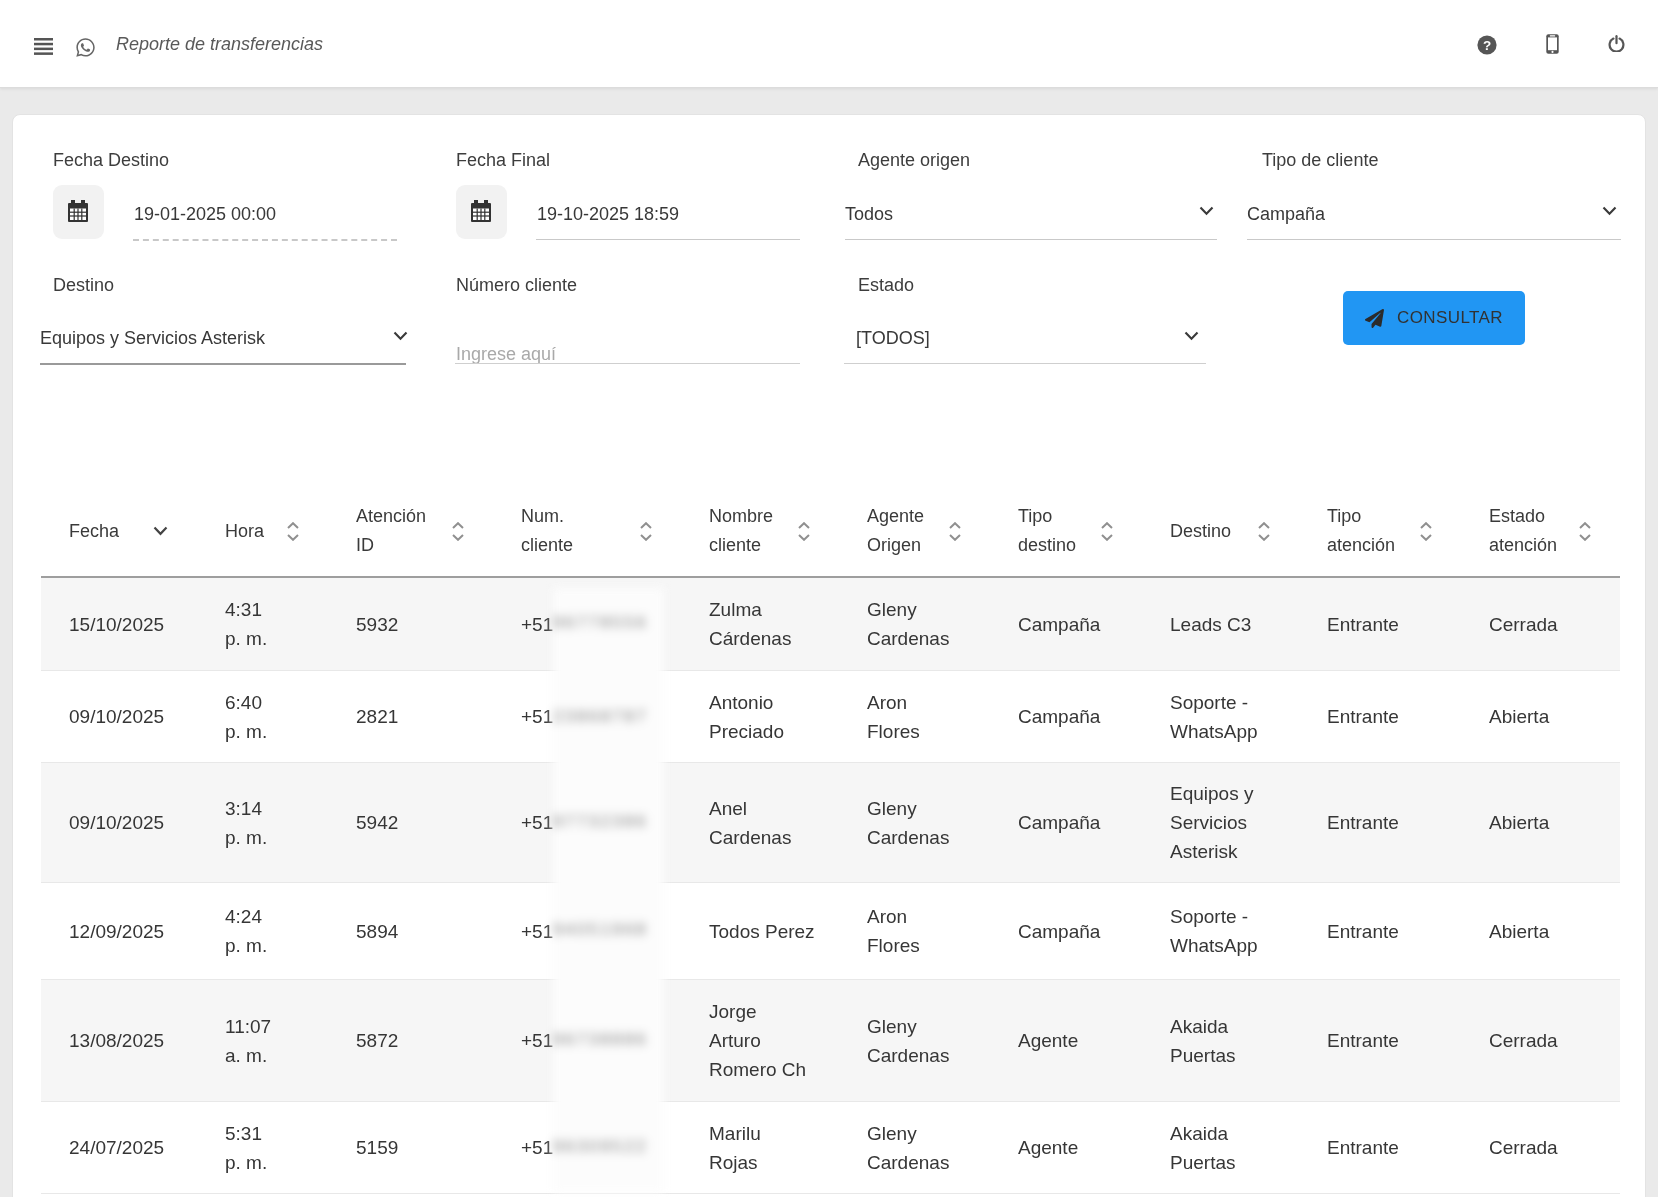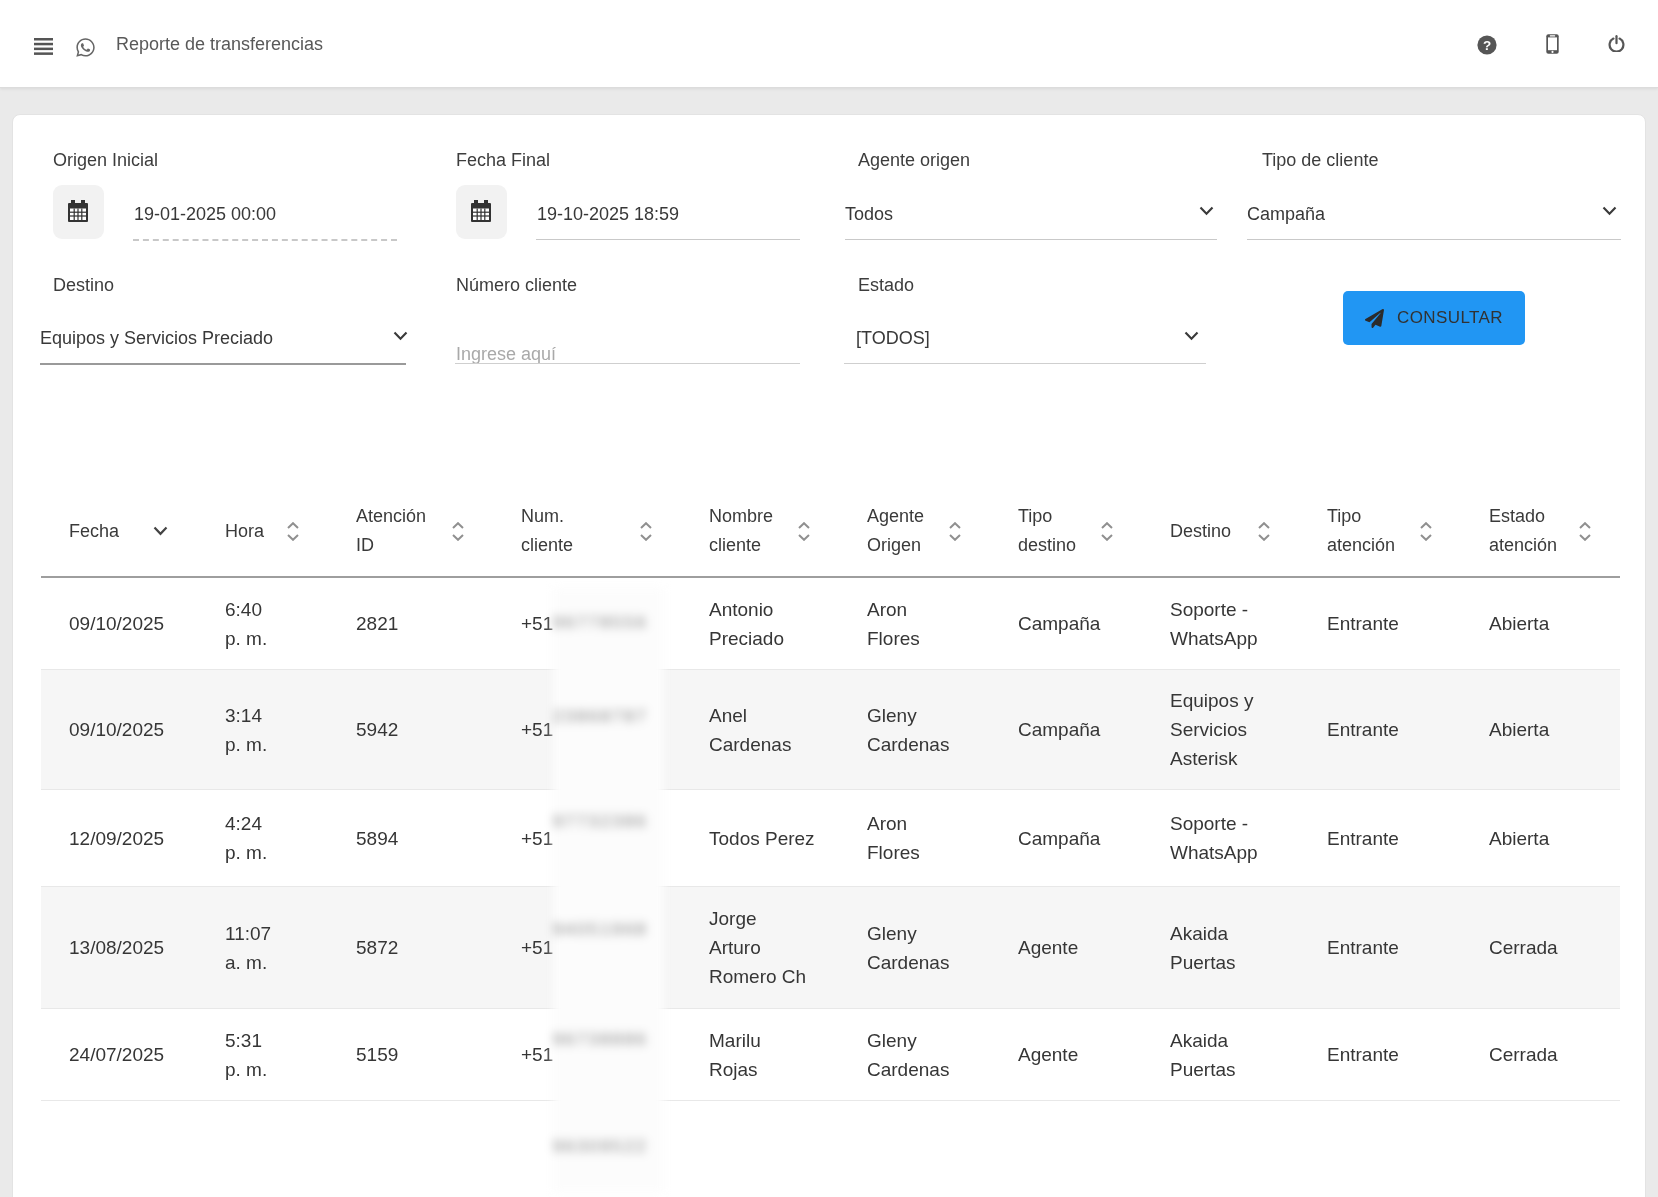--- a/index.html
+++ b/index.html
@@ -2,21 +2,21 @@
 <html><head>
 <meta charset="utf-8">
 <style>
   * { margin:0; padding:0; box-sizing:border-box; }
   html,body { width:1658px; height:1197px; overflow:hidden; }
   body { font-family:"Liberation Sans", sans-serif; background:#eaeaea; position:relative; }
 
   
   .topbar { position:absolute; left:0; top:0; width:1658px; height:88px; background:#fff;
             border-bottom:1px solid #dcdcdc; box-shadow:0 1px 3px rgba(0,0,0,.08); z-index:5; }
-  .title { position:absolute; left:116px; top:34px; font-size:18px; color:#595959; }
+  .title { position:absolute; left:116px; top:34px; font-size:18px; color:#595959;font-style:italic; }
   .ticon { position:absolute; }
 
   
   .card { position:absolute; left:12px; top:114px; width:1634px; height:1100px;
           background:#fff; border-radius:8px; border:1px solid #e3e3e3; }
 
   .lbl { position:absolute; font-size:18px; color:#3d3d3d; }
   .ctl { position:absolute; font-size:18px; color:#383838; }
   .uline { position:absolute; height:0; }
 
@@ -77,21 +77,21 @@
   </svg>
 
   <svg class="ticon" style="left:1608px;top:35px" width="17" height="17" viewBox="0 0 17 17">
     <path d="M5.4 3.6 A 6.9 6.9 0 1 0 11.6 3.6" fill="none" stroke="#565656" stroke-width="2.2" stroke-linecap="round"></path>
     <line x1="8.5" y1="1.2" x2="8.5" y2="8.2" stroke="#565656" stroke-width="2.2" stroke-linecap="round"></line>
   </svg>
 </div>
 
 <div class="card"></div>
 
-<div class="lbl" style="left:53px;top:150px">Origen Inicial</div>
+<div class="lbl" style="left:53px;top:150px">Fecha Destino</div>
 <div class="calbtn" style="left:53px;top:185px">
   <svg width="22" height="23" viewBox="0 0 22 23">
     <rect x="4" y="0" width="4" height="5" fill="#333"></rect>
     <rect x="14" y="0" width="4" height="5" fill="#333"></rect>
     <rect x="1" y="3" width="20" height="19" rx="1" fill="#333"></rect>
     <rect x="3" y="8.5" width="16" height="11.5" fill="#fff"></rect>
     <g stroke="#333" stroke-width="1.2">
       <line x1="7.2" y1="8.5" x2="7.2" y2="20"></line>
         <line x1="11" y1="8.5" x2="11" y2="20"></line>
         <line x1="14.8" y1="8.5" x2="14.8" y2="20"></line>
@@ -130,21 +130,21 @@
 <div class="uline" style="left:845px;top:239px;width:372px;border-bottom:1px solid #c9c9c9"></div>
 
 <div class="lbl" style="left:1262px;top:150px">Tipo de cliente</div>
 <div class="ctl" style="left:1247px;top:204px">Campaña</div>
 <svg class="chev" style="left:1602px;top:206px" width="15" height="10" viewBox="0 0 15 10">
     <polyline points="1.5,1.5 7.5,7.8 13.5,1.5" fill="none" stroke="#3a3a3a" stroke-width="2.1"></polyline>
   </svg>
 <div class="uline" style="left:1247px;top:239px;width:374px;border-bottom:1px solid #c9c9c9"></div>
 
 <div class="lbl" style="left:53px;top:275px">Destino</div>
-<div class="ctl" style="left:40px;top:328px">Equipos y Servicios Preciado</div>
+<div class="ctl" style="left:40px;top:328px">Equipos y Servicios Asterisk</div>
 <svg class="chev" style="left:393px;top:331px" width="15" height="10" viewBox="0 0 15 10">
     <polyline points="1.5,1.5 7.5,7.8 13.5,1.5" fill="none" stroke="#3a3a3a" stroke-width="2.1"></polyline>
   </svg>
 <div class="uline" style="left:40px;top:363px;width:366px;border-bottom:2px solid #9a9a9a"></div>
 
 <div class="lbl" style="left:456px;top:275px">Número cliente</div>
 <div class="ctl" style="left:456px;top:344px;color:#a9a9a9">Ingrese aquí</div>
 <div class="uline" style="left:455px;top:363px;width:345px;border-bottom:1px solid #cfcfcf"></div>
 
 <div class="lbl" style="left:858px;top:275px">Estado</div>
@@ -261,20 +261,32 @@
             <span>Estado<br>atención</span>
             <svg width="12" height="19" viewBox="0 0 12 19">
               <polyline points="1,6 6,1.2 11,6" fill="none" stroke="#909090" stroke-width="2"></polyline>
               <polyline points="1,13 6,17.8 11,13" fill="none" stroke="#909090" stroke-width="2"></polyline>
             </svg>
           </div>
         </th>
     </tr>
   </thead>
   <tbody>
+    <tr class="g" style="height:93px">
+      <td>15/10/2025</td>
+        <td>4:31<br>p.&nbsp;m.</td>
+        <td>5932</td>
+        <td>+51</td>
+      <td>Zulma<br>Cárdenas</td>
+        <td>Gleny<br>Cardenas</td>
+        <td>Campaña</td>
+        <td>Leads C3</td>
+        <td>Entrante</td>
+        <td>Cerrada</td>
+    </tr>
     <tr style="height:92px">
       <td>09/10/2025</td>
         <td>6:40<br>p.&nbsp;m.</td>
         <td>2821</td>
         <td>+51</td>
       <td>Antonio<br>Preciado</td>
         <td>Aron<br>Flores</td>
         <td>Campaña</td>
         <td>Soporte -<br>WhatsApp</td>
         <td>Entrante</td>

